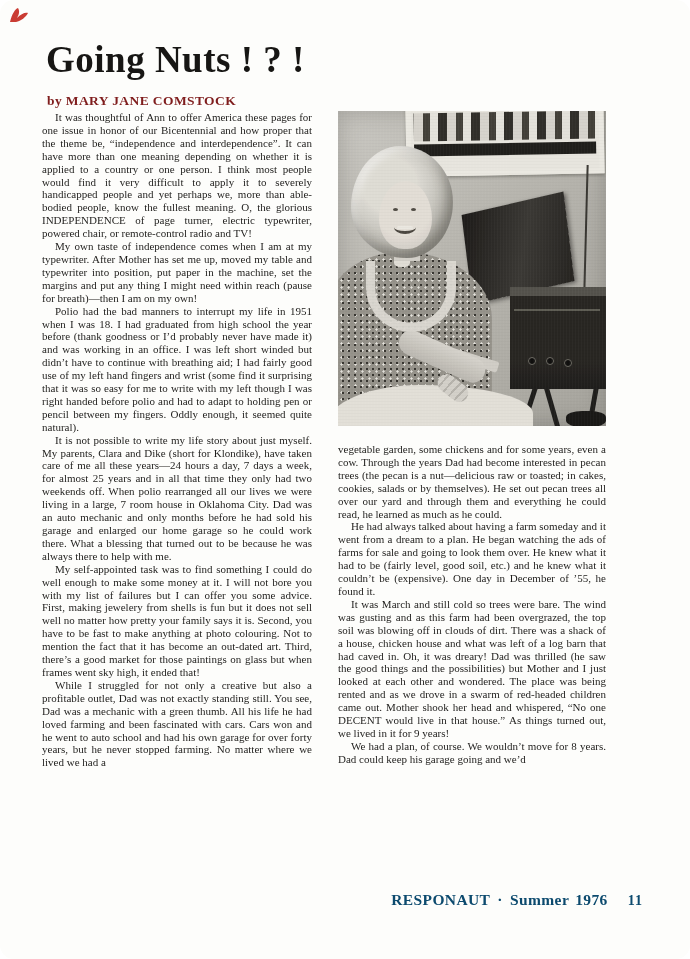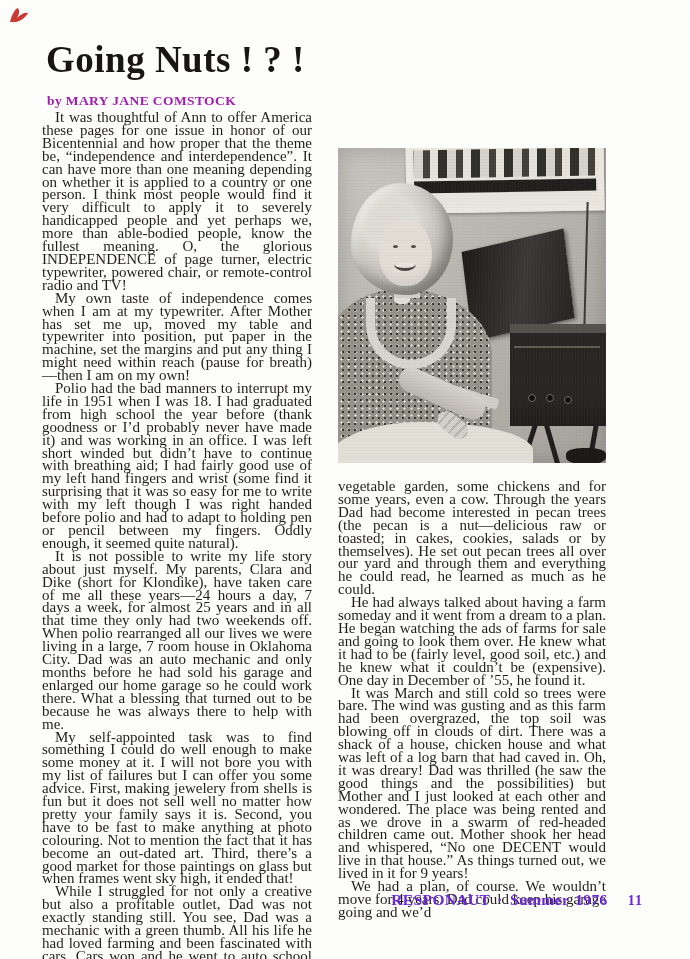--- a/index.html
+++ b/index.html
@@ -10,28 +10,28 @@
     border-radius:14px;
   }
   .red-mark{position:absolute;left:8px;top:6px;}
   .title{
     position:absolute;left:46px;top:38px;margin:0;
     font-size:37px;font-weight:bold;letter-spacing:0.5px;color:#171614;
     white-space:nowrap;
   }
   .byline{
     position:absolute;left:47px;top:93px;
-    font-size:13.5px;font-weight:bold;letter-spacing:0.4px;color:#a21caf;
+    font-size:13.5px;font-weight:bold;letter-spacing:0.4px;color:#7f1d1d;
   }
   .columns{position:absolute;left:42px;top:111px;display:flex;gap:26px;}
   .col-left{width:270px;}
-  .col-right{width:268px;margin-top:37px;}
+  .col-right{width:268px;}
   .col p{
     margin:0;text-align:justify;
-    font-size:15px;line-height:12.9px;text-indent:13px;
+    font-size:11px;line-height:12.9px;text-indent:13px;
   }
   .rtext p:first-child{text-indent:0;}
   
   .photo{
     position:relative;width:268px;height:315px;margin-bottom:17px;
     background:linear-gradient(135deg,#c9c7c1 0%,#b7b5ae 45%,#a5a39c 100%);
     overflow:hidden;box-shadow:inset 0 0 24px rgba(40,38,34,0.25);
   }
   .photo-inner{position:absolute;inset:0;filter:blur(0.5px) contrast(1.04);}
   .photo::after{
@@ -117,21 +117,21 @@
   .knob{position:absolute;width:6px;height:6px;border-radius:50%;background:#141312;border:1px solid #6e6c64;}
   .knob1{left:18px;top:70px;} .knob2{left:36px;top:70px;} .knob3{left:54px;top:72px;}
   .leg{position:absolute;width:5px;height:44px;background:#232220;}
   .leg1{left:188px;top:276px;transform:rotate(18deg);}
   .leg2{left:212px;top:276px;transform:rotate(-16deg);}
   .leg3{left:252px;top:276px;transform:rotate(10deg);}
   .corner-shadow{position:absolute;left:228px;top:300px;width:40px;height:16px;background:#1e1d1b;border-radius:40%;}
   
   .footer{
     position:absolute;top:891px;right:47px;white-space:nowrap;
-    font-size:15.5px;font-weight:bold;color:#6d28d9;letter-spacing:0.4px;word-spacing:2px;
+    font-size:15.5px;font-weight:bold;color:#0c4a6e;letter-spacing:0.4px;word-spacing:2px;
   }
   .footer .dot{margin:0 7px;}
   .footer .pageno{margin-left:20px;font-size:14px;letter-spacing:1px;}
 </style>
 </head>
 <body>
 
 <div class="page">
 
   <svg class="red-mark" width="22" height="18" viewBox="0 0 22 18">
@@ -186,21 +186,21 @@
           <div class="table-edge"></div>
           <div class="blanket"></div>
           <div class="arm"></div>
           <div class="hand"></div>
         </div>
       </div>
       <div class="rtext">
           <p>vegetable garden, some chickens and for some years, even a cow. Through the years Dad had become interested in pecan trees (the pecan is a nut—delicious raw or toasted; in cakes, cookies, salads or by themselves). He set out pecan trees all over our yard and through them and everything he could read, he learned as much as he could.</p>
           <p>He had always talked about having a farm someday and it went from a dream to a plan. He began watching the ads of farms for sale and going to look them over. He knew what it had to be (fairly level, good soil, etc.) and he knew what it couldn’t be (expensive). One day in December of ’55, he found it.</p>
           <p>It was March and still cold so trees were bare. The wind was gusting and as this farm had been overgrazed, the top soil was blowing off in clouds of dirt. There was a shack of a house, chicken house and what was left of a log barn that had caved in. Oh, it was dreary! Dad was thrilled (he saw the good things and the possibilities) but Mother and I just looked at each other and wondered. The place was being rented and as we drove in a swarm of red-headed children came out. Mother shook her head and whispered, “No one DECENT would live in that house.” As things turned out, we lived in it for 9 years!</p>
-          <p>We had a plan, of course. We wouldn’t move for 4 years. Dad could keep his garage going and we’d</p>
+          <p>We had a plan, of course. We wouldn’t move for 8 years. Dad could keep his garage going and we’d</p>
         </div>
     </div>
   </div>
 
   <div class="footer">
     <span>RESPONAUT</span><span class="dot">·</span><span>Summer 1976</span><span class="pageno">11</span>
   </div>
 
 </div>
 

